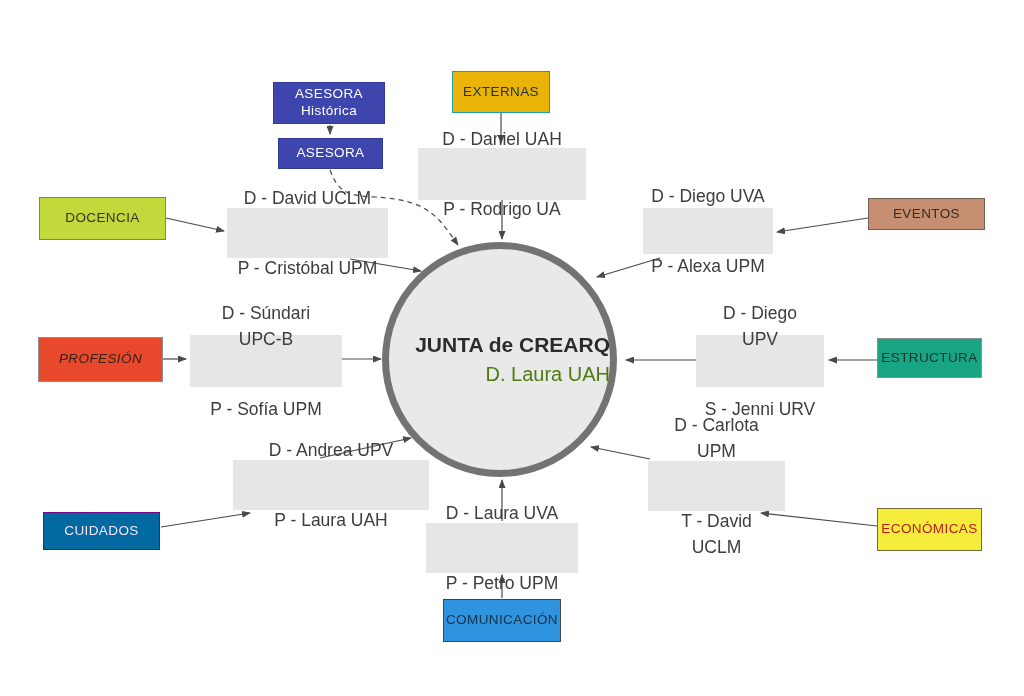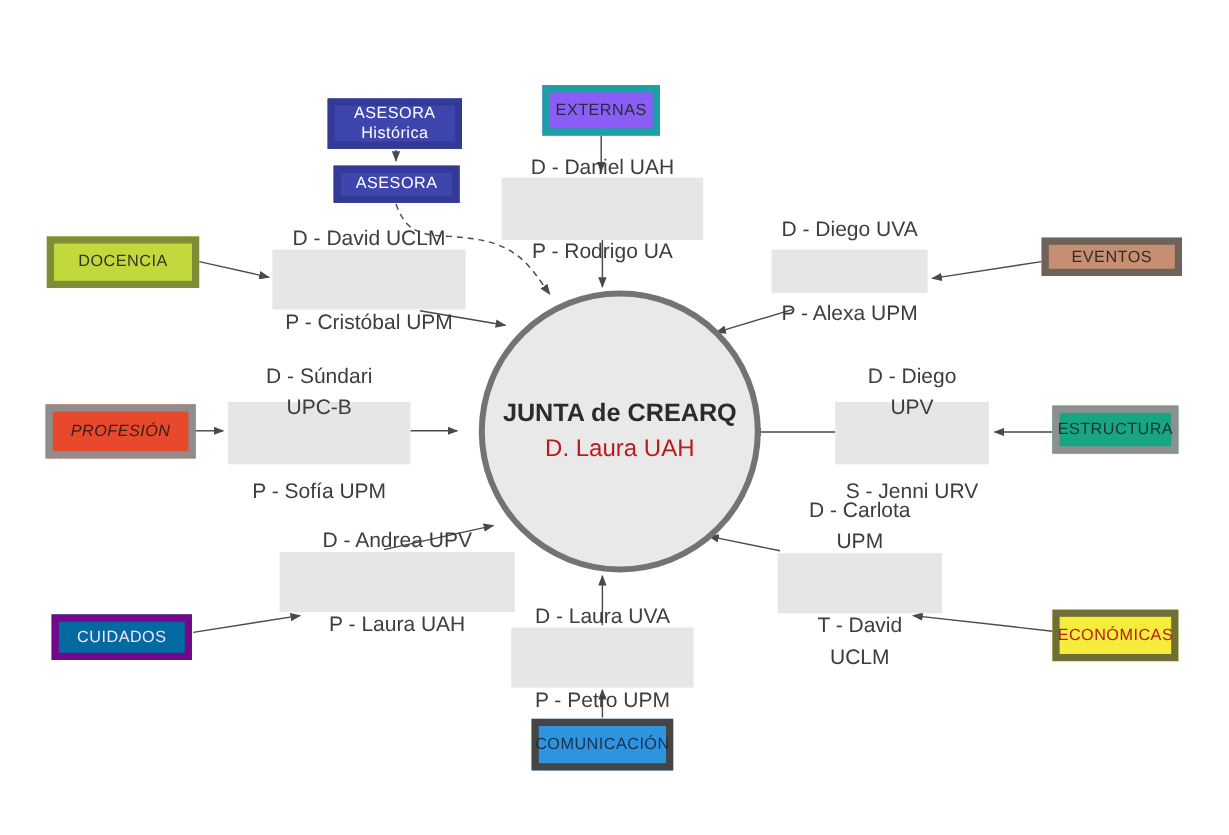--- a/index.html
+++ b/index.html
@@ -10,40 +10,41 @@
     font-family:"Liberation Sans", sans-serif;
     overflow:hidden;
   }
   #arrows{position:absolute;left:0;top:0;width:1024px;height:696px;pointer-events:none;}
   .node{
     position:absolute;
     display:flex;flex-direction:column;align-items:center;justify-content:center;
     box-sizing:border-box;text-align:center;
   }
   .label-box{
-    border:6px solid #f97316;
+    border:1px solid #f97316;
     font-size:13.5px;letter-spacing:.4px;
     color:#2e2e2e;
     line-height:1.25;
   }
   .member-box{
     background:#e6e6e6;
     color:#3d3d3d;
     font-size:17.5px;line-height:26px;
     padding:2px 8px;
     gap:44px;
   }
   .circle{
-    left:399px;top:242px;width:235px;height:235px;
+    left:382px;top:242px;width:235px;height:235px;
     border-radius:50%;
     background:#e9e9e9;
-    border:5px solid #737373;
+    border:7px solid #737373;
+    align-items:flex-end;
   }
   .circle .title{font-weight:bold;font-size:21px;color:#2b2b2b;margin-bottom:6px;}
-  .circle .subtitle{font-size:20px;color:#b91c1c;}
+  .circle .subtitle{font-size:20px;color:#4d7c0f;}
 </style>
 </head>
 <body>
 
 <div class="canvas">
 
   <svg id="arrows" viewBox="0 0 1024 696" xmlns="http://www.w3.org/2000/svg">
     <defs>
       <marker id="ah" markerWidth="9" markerHeight="7" refX="8" refY="3.5" orient="auto" markerUnits="userSpaceOnUse">
         <path d="M0,0 L9,3.5 L0,7 z" fill="#4a4a4a"></path>
@@ -77,40 +78,40 @@
   </div>
 
   <div class="node label-box" style="left: 273px; top: 82px; width: 112px; height: 42px; background: rgb(62, 69, 173); border-color: rgb(51, 58, 150); color: rgb(255, 255, 255);">
     <span>ASESORA</span>
     <span>Histórica</span>
   </div>
   <div class="node label-box" style="left: 278px; top: 138px; width: 105px; height: 31px; background: rgb(62, 69, 173); border-color: rgb(51, 58, 150); color: rgb(255, 255, 255);">
     <span>ASESORA</span>
   </div>
 
-  <div class="node label-box" style="left: 452px; top: 71px; width: 98px; height: 42px; background: #8b5cf6; border-color: rgb(29, 159, 166); color: rgb(30, 49, 50);">
+  <div class="node label-box" style="left: 452px; top: 71px; width: 98px; height: 42px; background: #eab308; border-color: rgb(29, 159, 166); color: rgb(30, 49, 50);">
     <span>EXTERNAS</span>
   </div>
   <div class="node member-box" style="left:418px;top:148px;width:168px;height:52px;">
     <span>D - Daniel UAH</span>
     <span>P - Rodrigo UA</span>
   </div>
 
   <div class="node label-box" style="left: 39px; top: 197px; width: 127px; height: 43px; background: rgb(195, 217, 59); border-color: rgb(127, 140, 56); color: rgb(48, 53, 42);">
     <span>DOCENCIA</span>
   </div>
   <div class="node member-box" style="left:227px;top:208px;width:161px;height:50px;">
     <span>D - David UCLM</span>
     <span>P - Cristóbal UPM</span>
   </div>
 
   <div class="node label-box" style="left: 868px; top: 198px; width: 117px; height: 32px; background: rgb(199, 143, 113); border-color: rgb(110, 98, 89); color: rgb(51, 44, 38);">
     <span>EVENTOS</span>
   </div>
-  <div class="node member-box" style="left:643px;top:208px;width:130px;height:36px;">
+  <div class="node member-box" style="left:643px;top:208px;width:130px;height:46px;">
     <span>D - Diego UVA</span>
     <span>P - Alexa UPM</span>
   </div>
 
   <div class="node label-box" style="left: 38px; top: 337px; width: 125px; height: 45px; background: rgb(232, 72, 44); border-color: rgb(142, 142, 142); color: rgb(56, 32, 26); font-style: italic;">
     <span>PROFESIÓN</span>
   </div>
   <div class="node member-box" style="left:190px;top:335px;width:152px;height:52px;">
     <span>D - Súndari UPC-B</span>
     <span>P - Sofía UPM</span>

